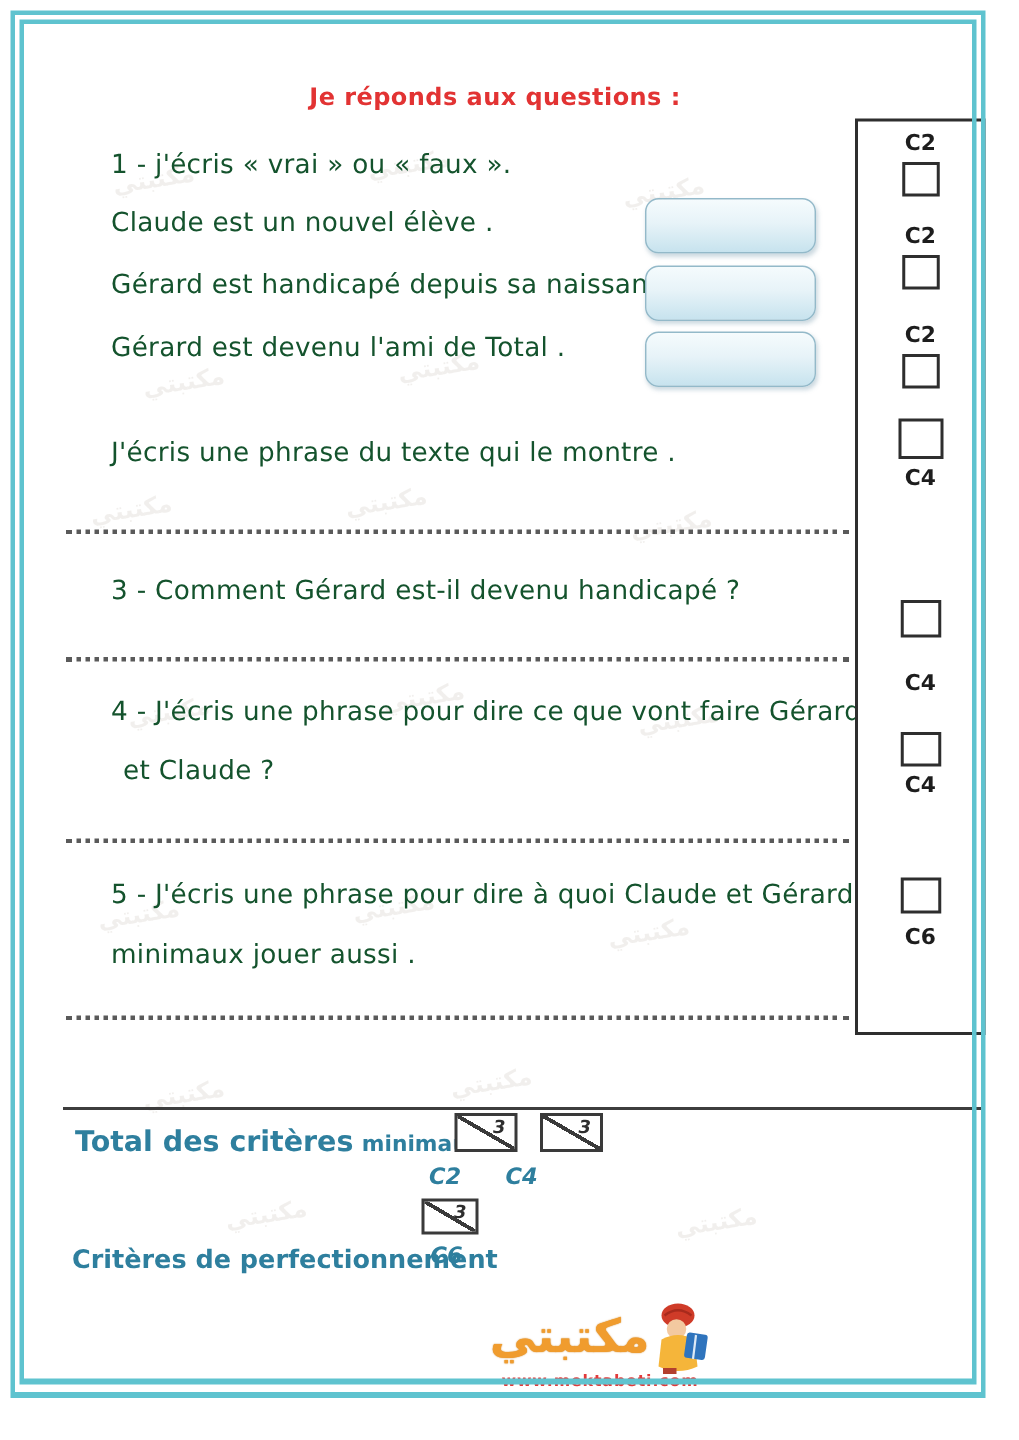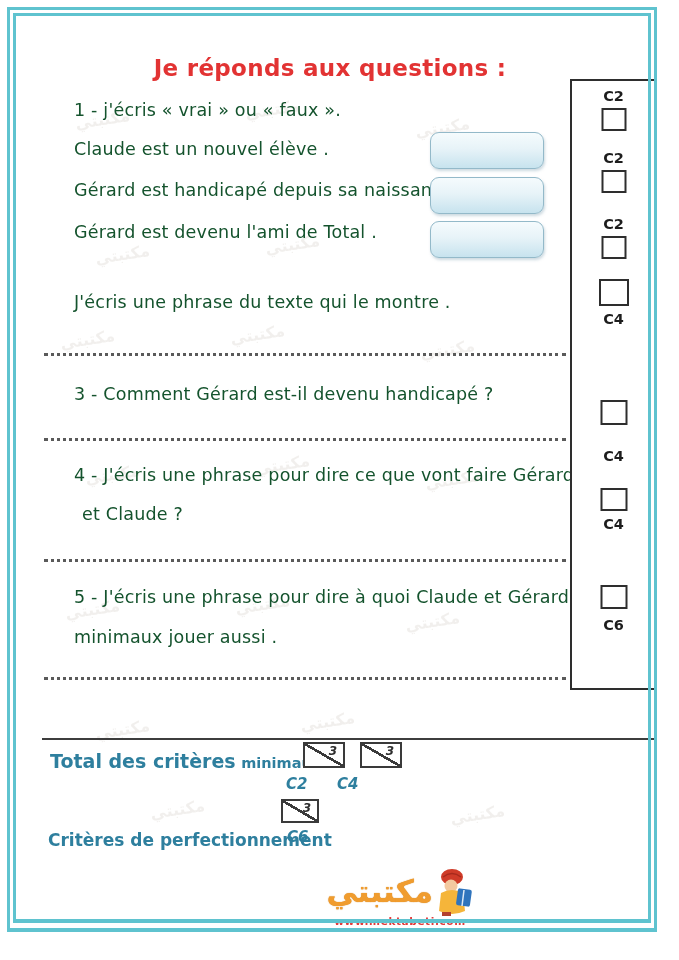--- a/index.html
+++ b/index.html
@@ -12,21 +12,21 @@
     border:9px double #5fc3cf; border-bottom-width:13px;
     box-sizing:border-box; pointer-events:none;
   }
   
   .wm {
     position:absolute; font-size:16px; font-weight:bold; color:#8a7a66;
     opacity:0.11; transform:rotate(-9deg); pointer-events:none; white-space:nowrap;
   }
   .title {
     position:absolute; top:55px; left:0; width:660px; margin:0;
-    text-align:center; font-size:23px; font-weight:bold; color:#e23333;
+    text-align:center; font-size:16px; font-weight:bold; color:#e23333;
     letter-spacing:0.3px;
   }
   .line {
     position:absolute; left:43px; white-space:nowrap;
     font-size:17.5px; color:#14532d; letter-spacing:0.2px;margin-left:31px;
   }
   .dots {
     position:absolute; left:44px; width:522px; height:0;
     border-top:3px dotted #5a5a5a;
   }

